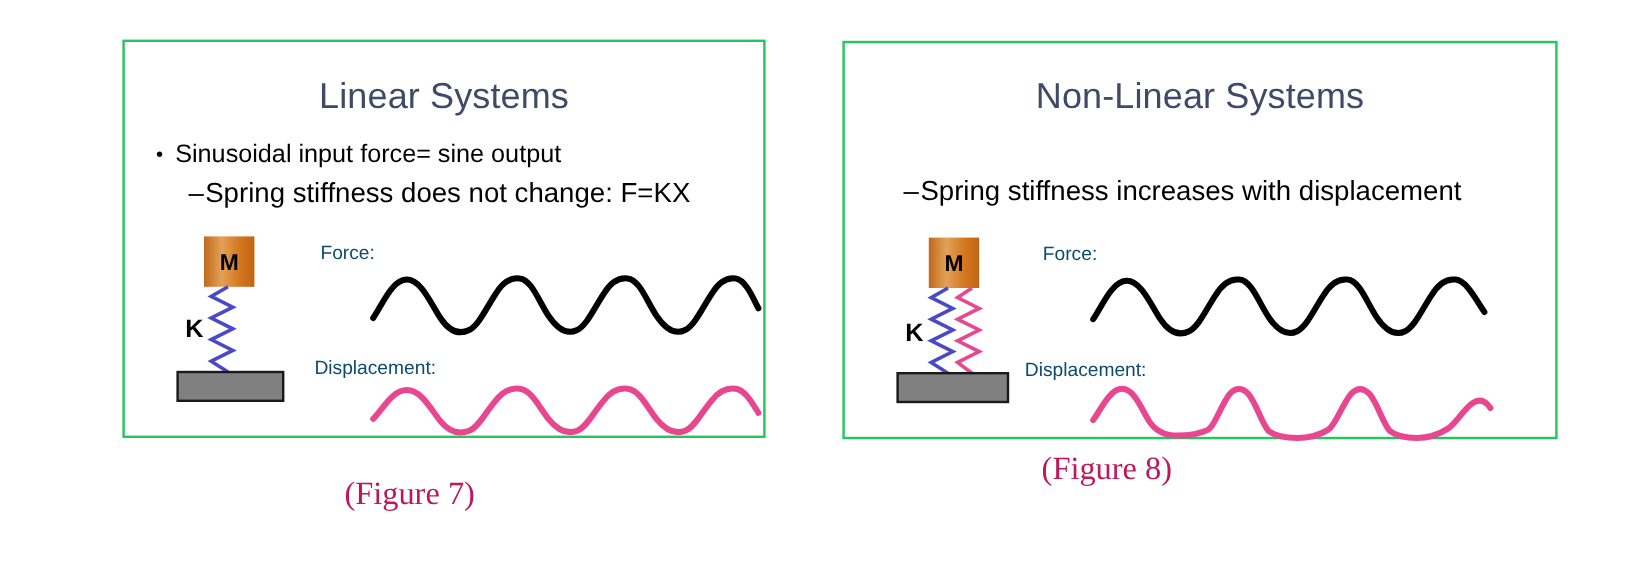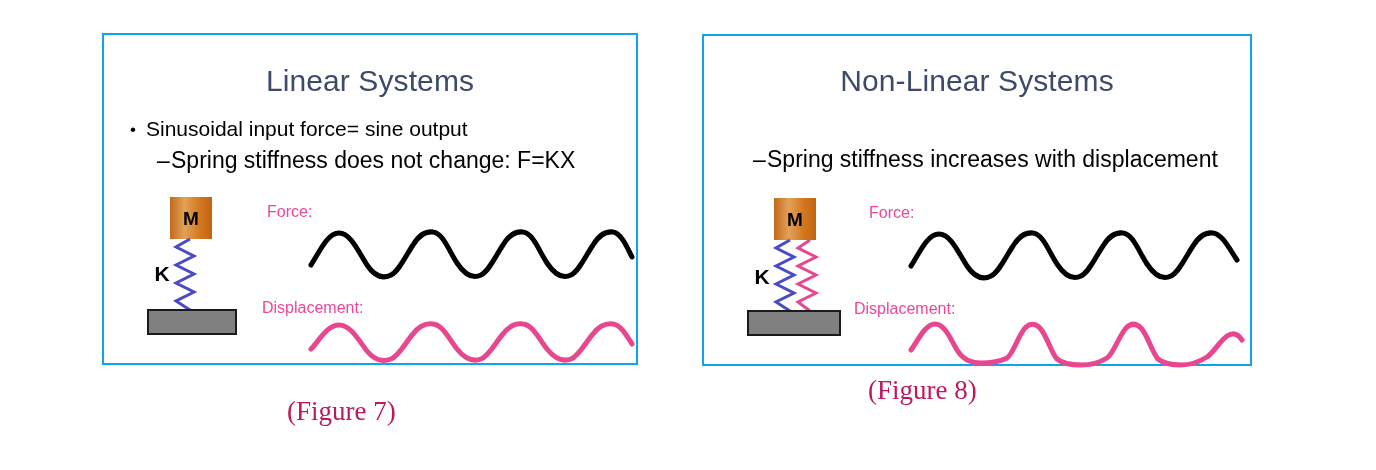--- a/index.html
+++ b/index.html
@@ -11,25 +11,25 @@
     width: 1376px;
     height: 470px;
     position: relative;
     font-family: "Liberation Sans", sans-serif;
     overflow: hidden;
   }
 
   .slide {
     position: absolute;
     background: #ffffff;
-    border: 2px solid #0ea5e9;
+    border: 2px solid #22c55e;
     box-sizing: border-box;
   }
   #slide-left  { left: 102px; top: 33px; width: 536px; height: 332px; }
-  #slide-right { left: 702px; top: 34px; width: 550px; height: 332px; }
+  #slide-right { left: 702px; top: 34px; width: 596px; height: 332px; }
 
   .slide-title {
     position: absolute;
     left: 0;
     right: 0;
     text-align: center;
     color: #3e4a68;
     font-size: 30px;
     font-weight: 400;
     letter-spacing: 0.1px;
@@ -63,21 +63,21 @@
     color: #000;
   }
 
   #left-b1  { left: 26px;  top: 82px; }
   #left-b2  { left: 53px;  top: 112px; }
   #right-b1 { left: 22px;  top: 80px; }
   #right-b2 { left: 49px;  top: 110px; }
 
   .wave-label {
     position: absolute;
-    color: #ec4899;
+    color: #0c4a6e;
     font-size: 16px;
     white-space: nowrap;
   }
 
   .diagram {
     position: absolute;
   }
 
   .caption {
     position: absolute;

